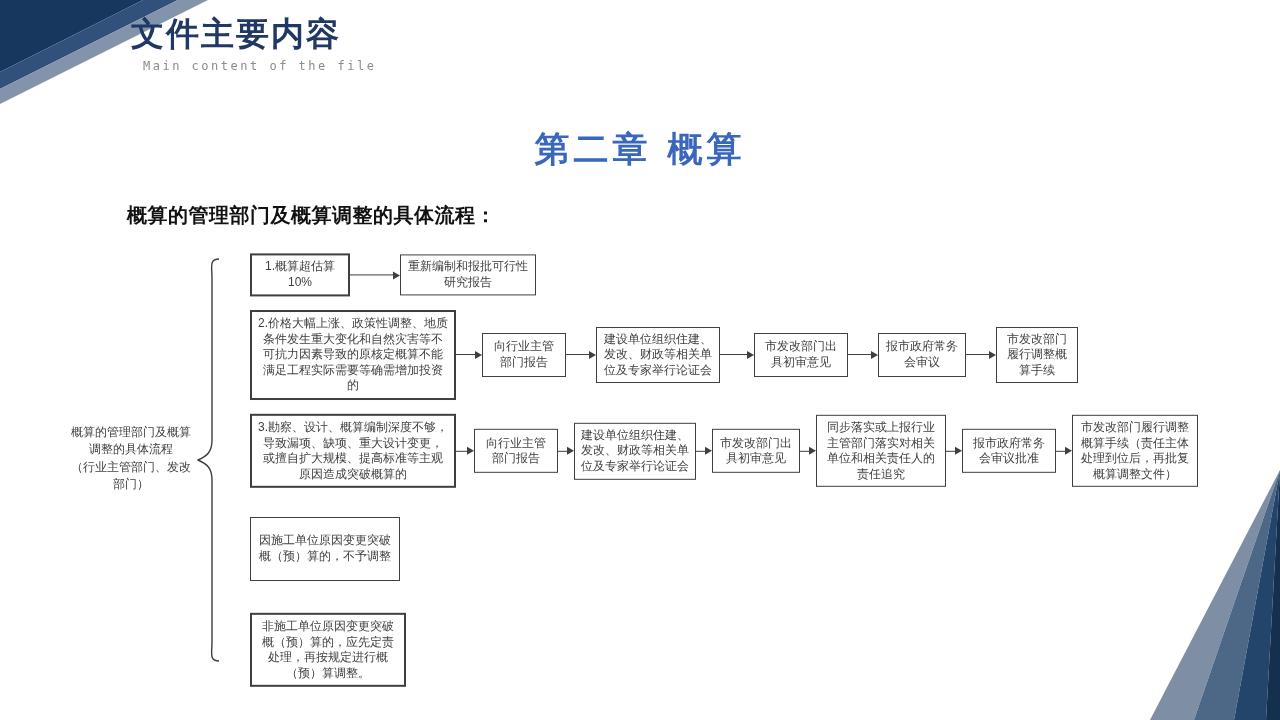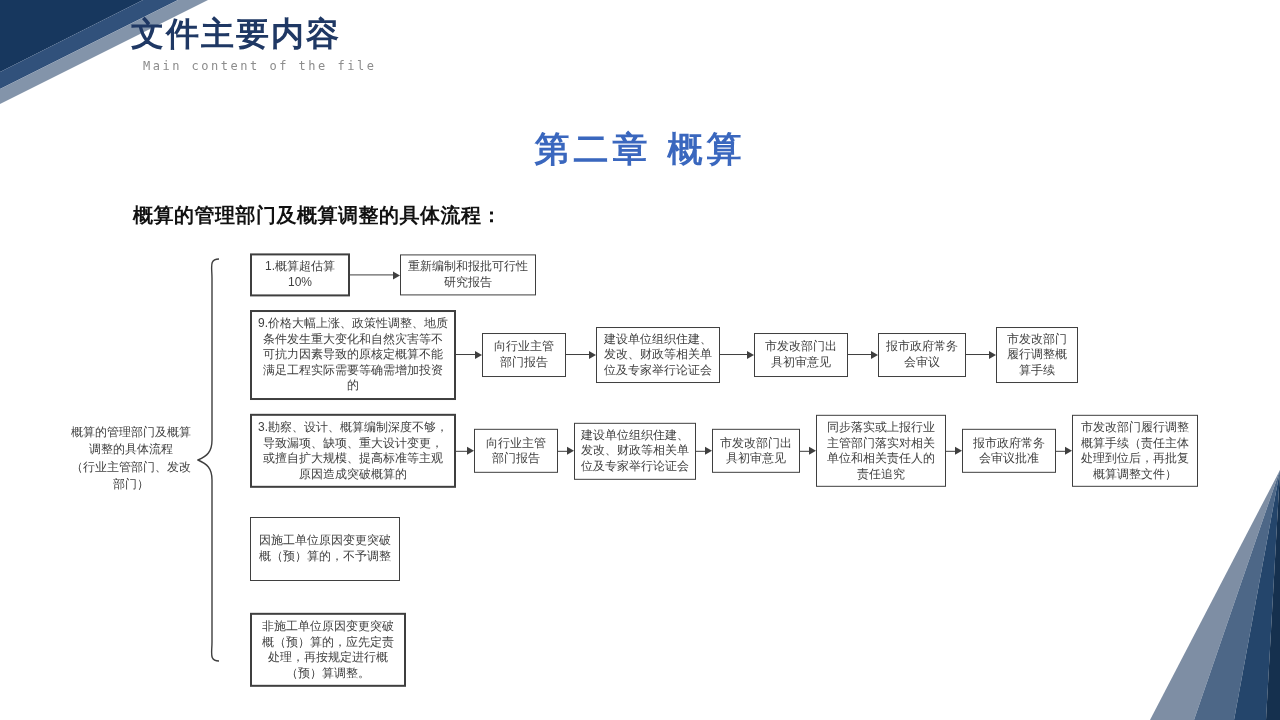--- a/index.html
+++ b/index.html
@@ -27,21 +27,21 @@
     margin:2px 0 0 12px;font-family:"DejaVu Sans Mono","Liberation Mono",monospace;
     font-size:12px;color:#8C8C8C;letter-spacing:2.5px;
   }
   
   .chapter{
     position:absolute;left:0;right:0;top:126px;text-align:center;
     font-family:"DejaVu Serif","Liberation Serif",serif;
     font-size:35px;font-weight:bold;color:#3A67BE;letter-spacing:4px;
   }
   .lead{
-    position:absolute;left:133px;top:202px;
+    position:absolute;left:127px;top:202px;
     font-size:20px;font-weight:bold;color:#111111;letter-spacing:0.5px;
   }
   
   .root-label{
     position:absolute;left:56px;top:424px;width:150px;text-align:center;
     font-size:12px;line-height:1.45;color:#3F3F3F;white-space:pre-line;
   }
   .brace{position:absolute;left:197px;top:258px;}
   .flow-row{
     position:absolute;left:218px;display:flex;align-items:center;
@@ -98,21 +98,21 @@
     <div class="fbox thick" style="width:100px;min-height:40px">1.概算超估算
 10%</div>
     <div class="arrow" style="width:50px">
         <span class="shaft"></span>
         <span class="head"></span>
       </div>
     <div class="fbox" style="width:136px;min-height:38px">重新编制和报批可行性研究报告</div>
   </div>
 
   <div class="flow-row" style="top:355px">
-    <div class="fbox thick" style="width:206px;min-height:64px">9.价格大幅上涨、政策性调整、地质条件发生重大变化和自然灾害等不可抗力因素导致的原核定概算不能满足工程实际需要等确需增加投资的</div>
+    <div class="fbox thick" style="width:206px;min-height:64px">2.价格大幅上涨、政策性调整、地质条件发生重大变化和自然灾害等不可抗力因素导致的原核定概算不能满足工程实际需要等确需增加投资的</div>
     <div class="arrow" style="width:26px">
         <span class="shaft"></span>
         <span class="head"></span>
       </div>
     <div class="fbox" style="width:84px;min-height:44px">向行业主管部门报告</div>
     <div class="arrow" style="width:30px">
         <span class="shaft"></span>
         <span class="head"></span>
       </div>
     <div class="fbox" style="width:124px;min-height:54px">建设单位组织住建、发改、财政等相关单位及专家举行论证会</div>

